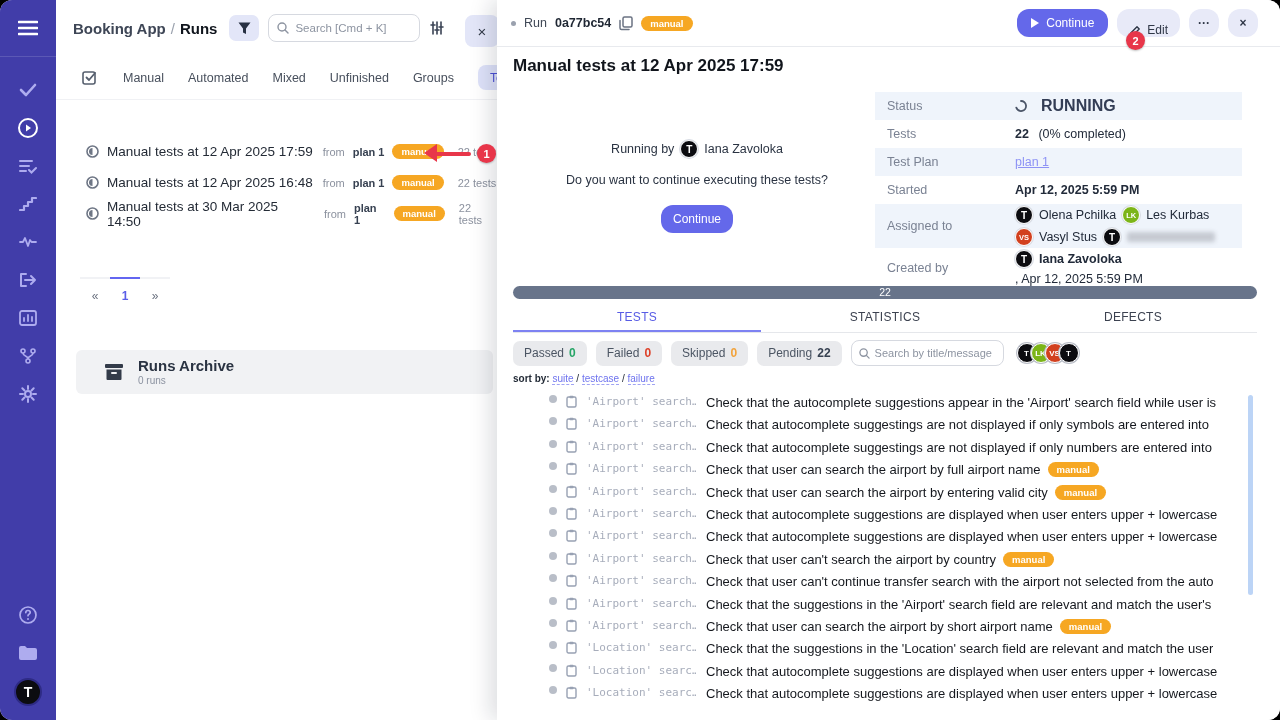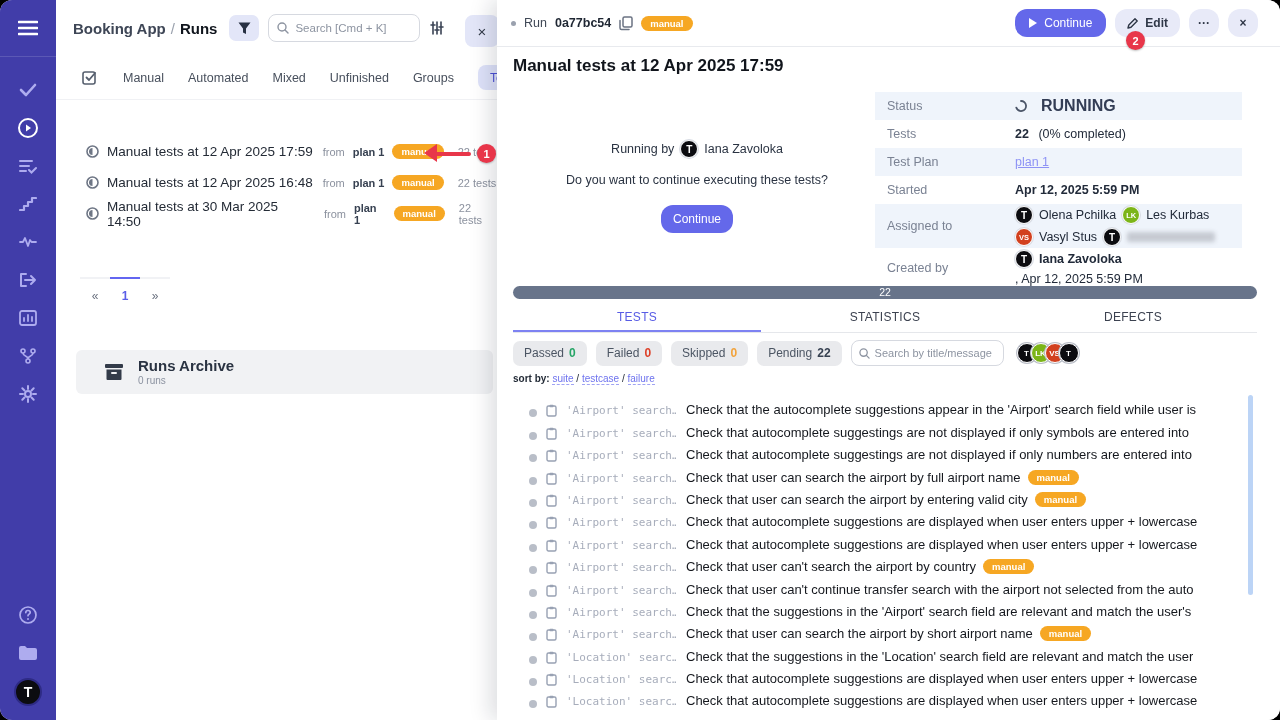--- a/index.html
+++ b/index.html
@@ -50,21 +50,21 @@
   
   .right-panel { position:absolute; left:497px; top:0; right:0; bottom:0; background:#fff; box-shadow:-7px 0 20px rgba(15,23,42,.14); overflow:hidden; }
   .rp-header { height:47px; border-bottom:1px solid #E8EAEE; display:flex; align-items:center; padding:0 22px 0 14px; gap:8px; }
   .rp-dot { width:5px; height:5px; border-radius:50%; background:#9AA1AE; }
   .rp-run-label { font-size:12.5px; color:#404856; }
   .rp-run-id { font-size:12.5px; font-weight:bold; color:#1F2733; }
   .copy-icon { color:#6B7383; display:flex; cursor:pointer; }
   .rp-actions { margin-left:auto; display:flex; gap:9px; align-items:center; }
   .btn { height:28px; border-radius:12px; display:flex; align-items:center; justify-content:center; gap:7px; font-size:12px; cursor:pointer; }
   .btn-primary { background:#6468EA; color:#fff; padding:0 14px; }
-  .btn-light { background:#E8EAF8; color:#2F3747; padding:0 12px; font-weight:bold; }
+  .btn-light { background:#E8EAF8; color:#2F3747; padding:0 12px; font-weight:normal;align-items:flex-end; }
   .btn-sq { background:#E8EAF8; color:#2F3747; width:30px; font-weight:bold; }
   .rp-title { position:absolute; left:16px; top:56px; font-size:17px; font-weight:bold; color:#11151C; }
 
   .details { position:absolute; left:378px; top:92px; width:367px; font-size:12.5px; }
   .d-row { display:flex; align-items:center; min-height:28px; padding:2px 10px 2px 12px; }
   .d-row.alt { background:#EFF4FB; }
   .d-label { width:128px; color:#7A8293; flex:none; align-self:center; }
   .d-value { color:#222B3A; display:flex; align-items:center; flex-wrap:wrap; gap:4px 6px; }
   .d-status { font-weight:bold; color:#333D55; font-size:16px; display:flex; align-items:center; gap:14px; }
   .spinner { display:flex; color:#4B5568; }
@@ -93,21 +93,21 @@
   .rp-search input::placeholder { color:#8D94A1; }
   .avatar-stack { display:flex; margin-left:4px; }
   .avatar-stack .avatar { width:20px; height:20px; margin-left:-6px; font-size:8px; box-shadow:0 0 0 1px #b9bdc7; }
   .avatar-stack .avatar:first-child { margin-left:0; }
 
   .sort-row { position:absolute; left:16px; top:373px; font-size:10px; color:#1F2733; font-weight:bold; }
   .sort-row .lnk { color:#6E73EE; font-weight:normal; border-bottom:1px dashed #9FA3F3; cursor:pointer; }
   .sort-row .sep { color:#1F2733; font-weight:normal; }
 
   .tests-list { position:absolute; left:0; right:0; top:395px; bottom:0; overflow:hidden; }
-  .test-row { display:flex; align-items:flex-end; height:22.4px; padding-left:32px; white-space:nowrap; cursor:pointer; }
+  .test-row { display:flex; align-items:flex-start; height:22.4px; padding-left:32px; white-space:nowrap; cursor:pointer;margin-left:20px; }
   .t-dot { width:8px; height:8px; border-radius:50%; background:#B9BEC8; flex:none; margin-right:9px; }
   .t-clip { color:#98A1B3; display:flex; flex:none; margin-right:9px; }
   .t-suite { font-family:"DejaVu Sans Mono", monospace; font-size:11px; color:#A7ADBB; width:110px; flex:none; overflow:hidden; margin-right:10px; }
   .t-title { font-size:13px; color:#15181E; overflow:hidden; }
   .t-badge { margin-left:7px; }
   .list-scrollbar { position:absolute; right:27px; top:395px; width:5px; height:200px; background:#BCD4F6; border-radius:3px; }
 
   
   .anno { position:absolute; z-index:50; }
   .anno-badge { width:19px; height:19px; border-radius:50%; background:#E8364A; color:#fff; font-size:11px; font-weight:bold; display:flex; align-items:center; justify-content:center; box-shadow:0 1px 2px rgba(0,0,0,.25); }

